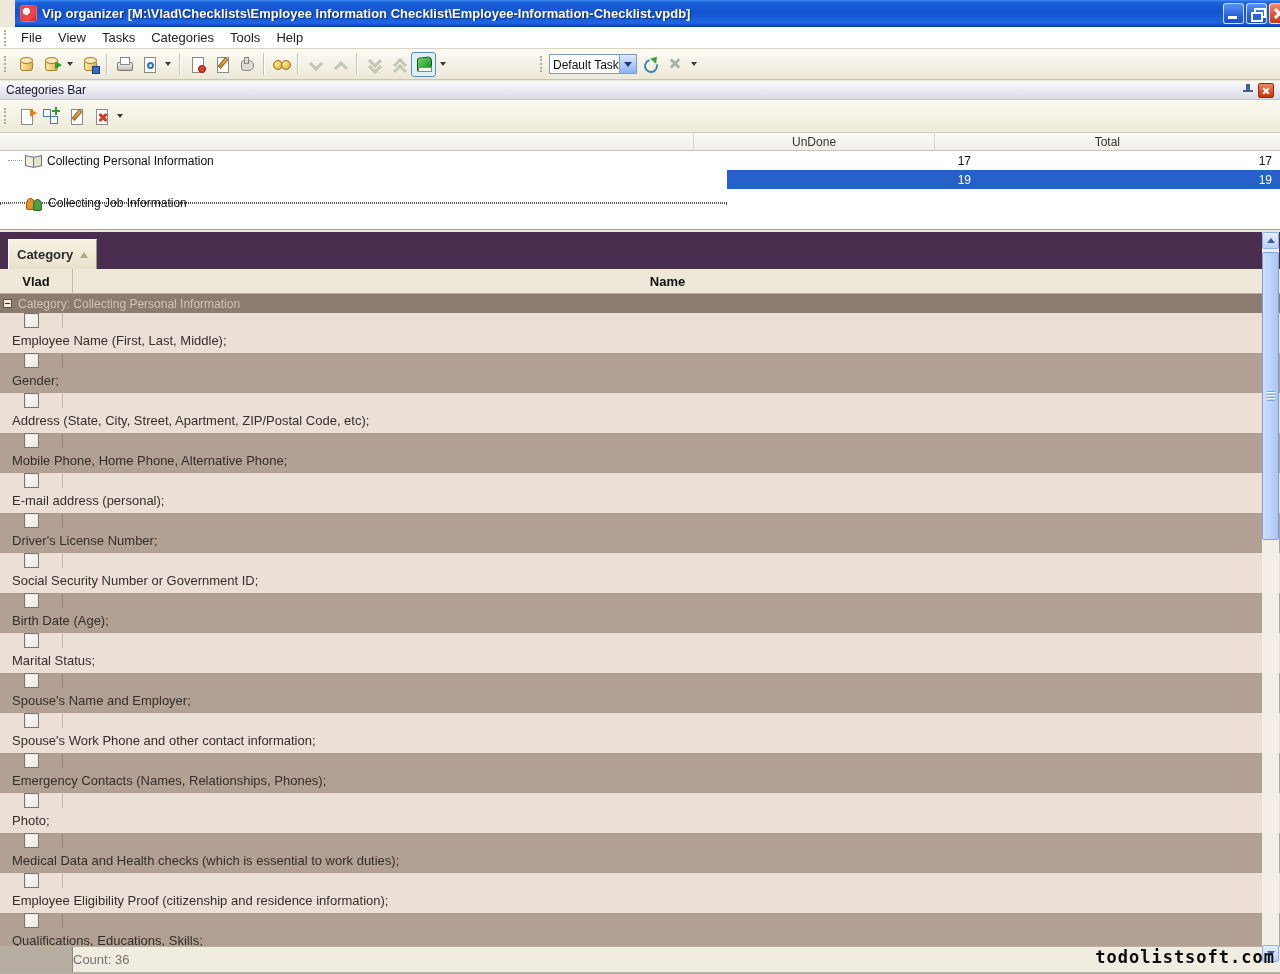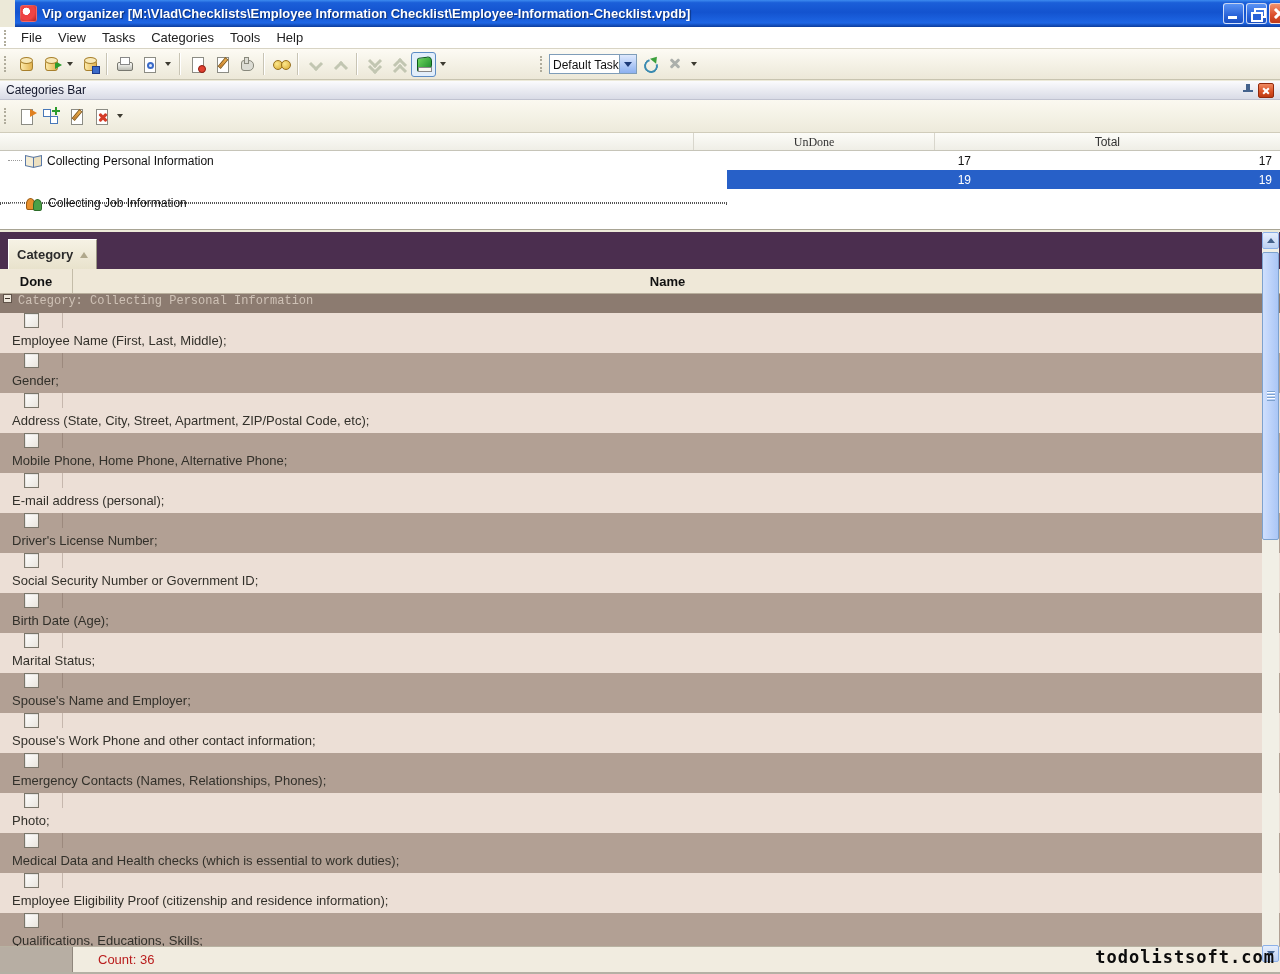--- a/index.html
+++ b/index.html
@@ -129,21 +129,21 @@
   .capbtn-close::before { transform:rotate(45deg); } .capbtn-close::after { transform:rotate(-45deg); }
   .cat-toolbar { position:absolute; left:0; top:100px; width:1280px; height:33px;
     background:linear-gradient(180deg,#fbf9f0,#edeadb); border-bottom:1px solid #d0ccba;
     display:flex; align-items:center; }
   
   .cat-table { position:absolute; left:0; top:133px; width:1280px; height:97px; background:#fff; border-bottom:1px solid #a8a494; }
   .cat-head { display:flex; height:18px;
     background:linear-gradient(180deg,#fcfcf8,#efeee6); border-bottom:1px solid #c6c4b8; }
   .cat-head .hc { font-size:12px; color:#333; text-align:center; padding-top:2px; border-left:1px solid #d8d6cc; }
   .col-name { width:727px; border-left:none !important; }
-  .col-undone { width:252px;font-family:Liberation Serif, serif; }
+  .col-undone { width:252px; }
   .col-total { width:363px; }
   .crow { display:flex; height:19px; align-items:stretch; font-size:12px; color:#111; }
   .crow .name { width:727px; display:flex; align-items:center; padding-left:8px; position:relative;text-align:center; }
   .crow .val { display:flex; align-items:center; justify-content:flex-end; padding-right:8px; }
   .crow .val.u { width:252px; } .crow .val.t { width:301px; }
   .crow.sel .name { border:1px dotted #555; background:#fff;margin-top:32px; }
   .crow.sel .val { background:#2760c8; color:#fff; }
   .tree-dots { width:14px; height:1px; border-top:1px dotted #9a9a9a; margin-right:2px; }
   .crow .lbl { margin-left:5px; }
   
@@ -153,37 +153,37 @@
     background:linear-gradient(#f6f2e4,#e8e2cc); border:1px solid #9c9884; border-top-color:#fff; border-left-color:#fff;
     display:flex; align-items:center; font-weight:bold; font-size:13px; color:#2b2b2b; }
   .sort-asc { width:0; height:0; border:4px solid transparent; border-bottom:6px solid #b0a88c; margin-left:7px; margin-top:-4px; }
   .grid-colhead { position:absolute; left:0; top:37px; width:1280px; height:25px;
     background:#efe8d8; border-bottom:1px solid #b8ae9c; display:flex; }
   .gh-done { width:73px; display:flex; align-items:center; justify-content:center;
     font-weight:bold; font-size:13px; color:#111; border-right:1px solid #c4bca8; }
   .gh-name { width:1189px; display:flex; align-items:center; justify-content:center;
     font-weight:bold; font-size:13px; color:#111; }
   .group-row { position:absolute; left:0; top:62px; width:1280px; height:19px; background:#8c7b70;
-    display:flex; align-items:flex-start; font-size:12px; color:#cfc2b6;font-family:Liberation Mono, monospace; }
+    display:flex; align-items:center; font-size:12px; color:#cfc2b6; }
   .collapse-box { width:9px; height:9px; margin:0 6px 0 3px; background:#efe8dc; border:1px solid #5f5248; position:relative; }
   .collapse-box::before { content:""; position:absolute; left:1px; top:3px; width:5px; height:1px; background:#3a3028; }
   .trow { position:absolute; left:0; width:1280px; height:40px; display:flex;flex-direction:column; }
   .r-light { background:#ecdfd6; }
   .r-dark  { background:#b2a094; }
   .row-gutter { width:10px; background:#807065; border-right:1px solid #6d5f55; }
   .cell-done { width:63px; display:flex; align-items:center; justify-content:center;
     border-right:1px solid rgba(100,80,70,.28); }
   .cell-name { flex:1; display:flex; align-items:center; padding-left:12px; font-size:13px; color:#32302a; }
   .cb { width:15px; height:15px; background:linear-gradient(135deg,#ffffff,#e9e5dd);
     border:1px solid #7a766a; box-shadow:inset 1px 1px 0 rgba(0,0,0,.07); }
   
   .grid-footer { position:absolute; left:0; top:946px; width:1280px; height:26px;
     background:#f1ece0; border-top:1px solid #b8b2a2; display:flex; }
   .gf-left { width:73px; background:#b7aea3; border-right:1px solid #8f867c; }
-  .gf-count { display:flex; align-items:center; padding-left:13px; font-size:13px; color:#b91c1c;margin-left:12px; }
+  .gf-count { display:flex; align-items:center; font-size:13px; color:#737373; }
   .window-bottom { position:absolute; left:0; top:972px; width:1280px; height:2px; background:#b4b0a4; }
   
   .sb { position:absolute; left:1262px; top:232px; width:17px; height:730px; background:#f1efe6; }
   .sb-btn { position:absolute; left:0; width:17px; height:17px;
     background:linear-gradient(180deg,#e6eefc,#bcd0f4); border:1px solid #8cb0e8; border-radius:2px;
     display:flex; align-items:center; justify-content:center; }
   .sb-up { top:0; } .sb-down { top:713px; }
   .sb-arr-up { width:0; height:0; border-left:4px solid transparent; border-right:4px solid transparent; border-bottom:5px solid #44618c; }
   .sb-arr-dn { width:0; height:0; border-left:4px solid transparent; border-right:4px solid transparent; border-top:5px solid #44618c; }
   .sb-thumb { position:absolute; left:0; top:20px; width:17px; height:288px;
@@ -358,21 +358,21 @@
 </div>
 
 <div class="grid">
   <div class="groupby-band">
     <div class="groupby-btn">
       <span>Category</span>
       <span class="sort-asc"></span>
     </div>
   </div>
   <div class="grid-colhead">
-    <div class="gh-done">Done</div>
+    <div class="gh-done">Vlad</div>
     <div class="gh-name">Name</div>
   </div>
   <div class="group-row">
     <span class="collapse-box"></span>
     <span>Category: Collecting Personal Information</span>
   </div>
 
   <div class="trow r-light" style="top:81px">
       <div class="row-gutter"></div>
       <div class="cell-done">

